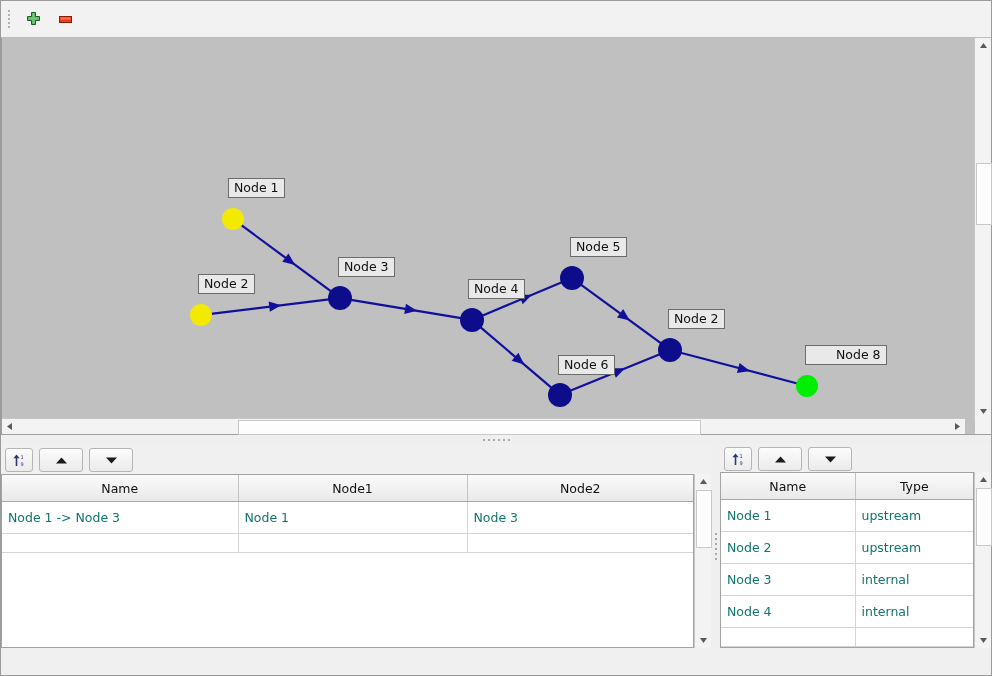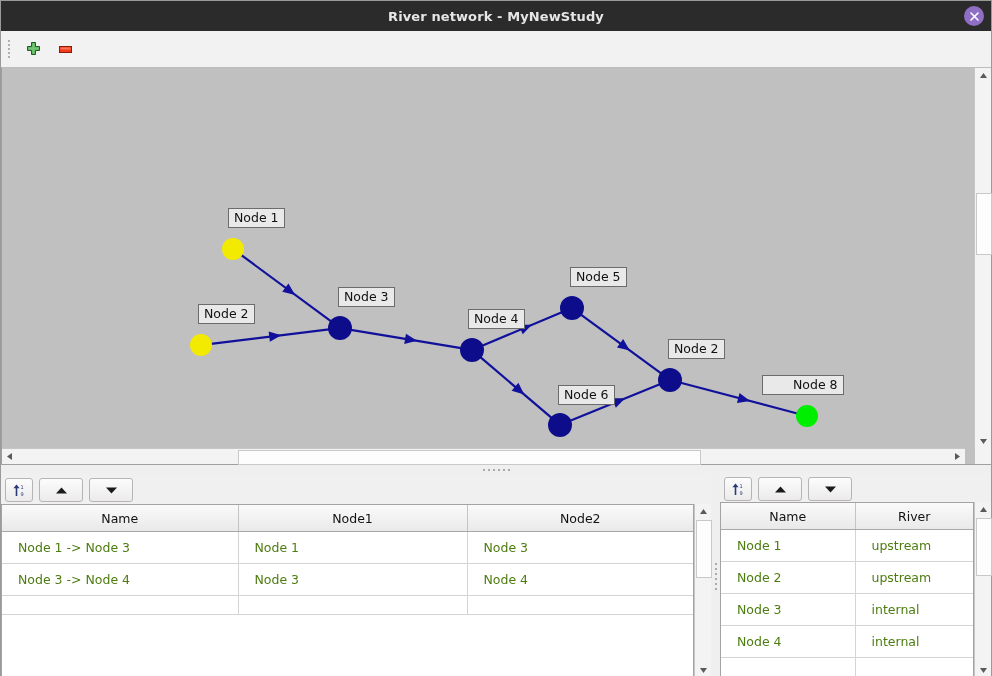--- a/index.html
+++ b/index.html
@@ -71,48 +71,40 @@
   .sbtn.narrow{width:26px;min-width:26px;padding:0;}
 
   .table-outer{flex:1;display:flex;position:relative;margin:0 0 0 0;}
   .table-box{flex:1;border:1px solid #a3a3a3;background:#fff;overflow:hidden;position:relative;}
   table{border-collapse:collapse;width:100%;table-layout:fixed;}
   th{height:24px;background:linear-gradient(#fafafa,#e9e9e9);
     border-right:1px solid #c4c4c4;border-bottom:1px solid #a8a8a8;
     font-weight:normal;font-size:12.5px;color:#111;text-align:center;}
   th:last-child{border-right:none;}
   td{height:29px;border-right:1px solid #d4d4d4;border-bottom:1px solid #d4d4d4;
-    padding-left:16px;font-size:12.5px;color:#4d7c0f;white-space:nowrap;overflow:hidden;}
+    padding-left:6px;font-size:12.5px;color:#0f766e;white-space:nowrap;overflow:hidden;}
   td:last-child{border-right:none;}
   tr.filler td{height:16px;}
 
   .tvsb{width:16px;background:#f3f3f3;border-left:1px solid #c6c6c6;position:relative;}
   .tvsb .arrow{width:16px;height:15px;display:flex;align-items:center;justify-content:center;cursor:pointer;}
   .tvsb .arrow.bot{position:absolute;bottom:0;left:0;}
   .tvsb .thumb{position:absolute;left:1px;top:16px;width:14px;height:56px;
     background:#fdfdfd;border:1px solid #c9c9c9;cursor:pointer;}
 
   .vsplit{width:9px;background:#efefef;display:flex;align-items:center;
     justify-content:center;cursor:col-resize;}
   .vsplit .dots{display:flex;flex-direction:column;gap:3px;}
   .vsplit .dots i{width:2px;height:2px;background:#aaa;display:block;}
 </style>
 </head>
 <body>
 
 <div class="window">
 
-  <div class="titlebar">
-    <span class="title">River network - MyNewStudy</span>
-    <div class="close-btn">
-      <svg width="11" height="11" viewBox="0 0 11 11">
-        <path d="M2 2 L9 9 M9 2 L2 9" stroke="#ffffff" stroke-width="1.6" stroke-linecap="round" fill="none"></path>
-      </svg>
-    </div>
-  </div>
 
   <div class="toolbar">
     <span class="grip-v">
       <i></i>
         <i></i>
         <i></i>
         <i></i>
         <i></i>
     </span>
     <div class="tb-btn">
@@ -157,21 +149,21 @@
         <circle cx="805" cy="348" r="11" fill="#00ee00"></circle>
       </svg>
     <div id="label-layer">
         <div class="nodelabel" style="left: 226px; top: 140px;">Node 1</div>
         <div class="nodelabel" style="left: 196px; top: 236px;">Node 2</div>
         <div class="nodelabel" style="left: 336px; top: 219px;">Node 3</div>
         <div class="nodelabel" style="left: 466px; top: 241px;">Node 4</div>
         <div class="nodelabel" style="left: 568px; top: 199px;">Node 5</div>
         <div class="nodelabel" style="left: 556px; top: 317px;">Node 6</div>
         <div class="nodelabel" style="left: 666px; top: 271px;">Node 2</div>
-        <div class="nodelabel" style="left: 760px; top: 307px; padding-left: 30px;">Node 8</div>
+        <div class="nodelabel" style="left: 803px; top: 307px; padding-left: 30px;">Node 8</div>
       </div>
 
     <div class="vsb">
       <div class="arrow">
         <svg width="9" height="7" viewBox="0 0 9 7">
           <path d="M4.5 1 L8 6 L1 6 Z" fill="#5a5a5a"></path>
           </svg>
       </div>
       <div class="thumb"></div>
       <div class="arrow bot">
@@ -244,25 +236,20 @@
                   <th>Name</th>
                   <th>Node1</th>
                   <th>Node2</th>
                 </tr>
               </thead>
               <tbody>
                 <tr>
                   <td>Node 1 -&gt; Node 3</td>
                   <td>Node 1</td>
                   <td>Node 3</td>
-                </tr>
-                <tr>
-                  <td>Node 3 -&gt; Node 4</td>
-                  <td>Node 3</td>
-                  <td>Node 4</td>
                 </tr>
                 <tr class="filler">
                   <td></td>
                   <td></td>
                   <td></td>
                 </tr>
               </tbody>
             </table>
         </div>
         <div class="tvsb">
@@ -316,21 +303,21 @@
       <div class="table-outer">
         <div class="table-box">
           <table id="nodes-table">
               <colgroup>
                 <col style="width: 134px;">
                 <col style="width: auto;">
               </colgroup>
               <thead>
                 <tr>
                   <th>Name</th>
-                  <th>River</th>
+                  <th>Type</th>
                 </tr>
               </thead>
               <tbody>
                 <tr>
                   <td>Node 1</td>
                   <td>upstream</td>
                 </tr>
                 <tr>
                   <td>Node 2</td>
                   <td>upstream</td>

